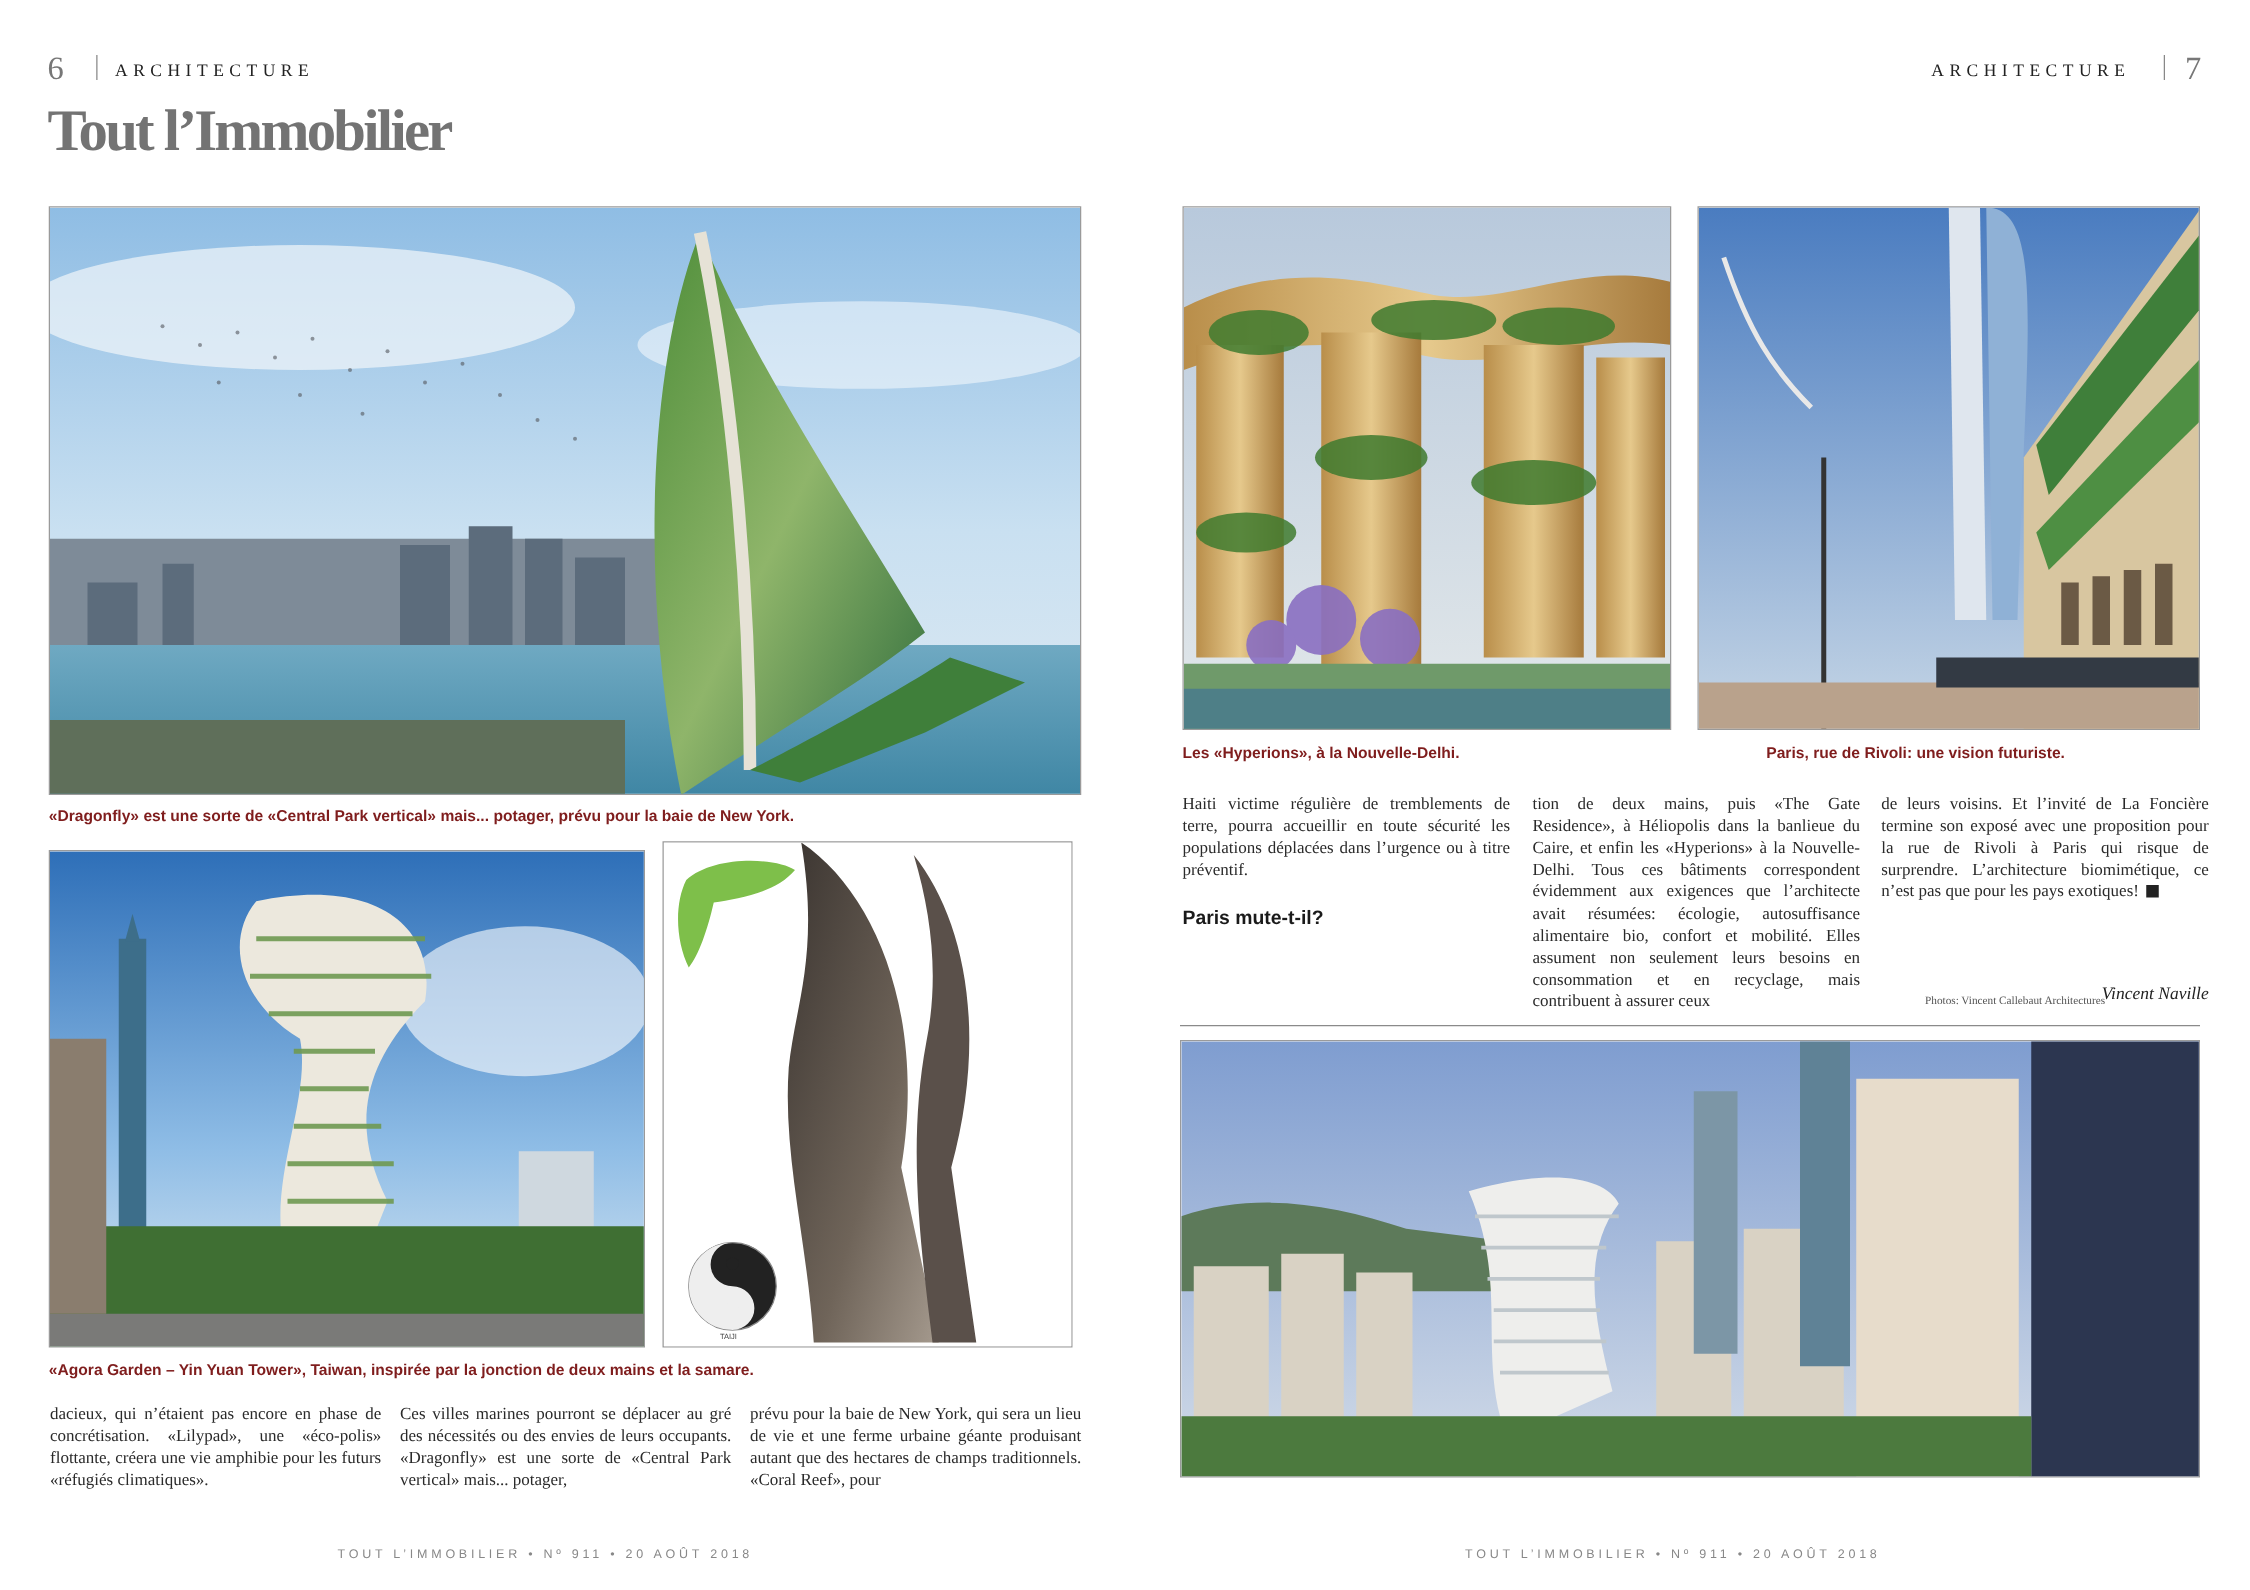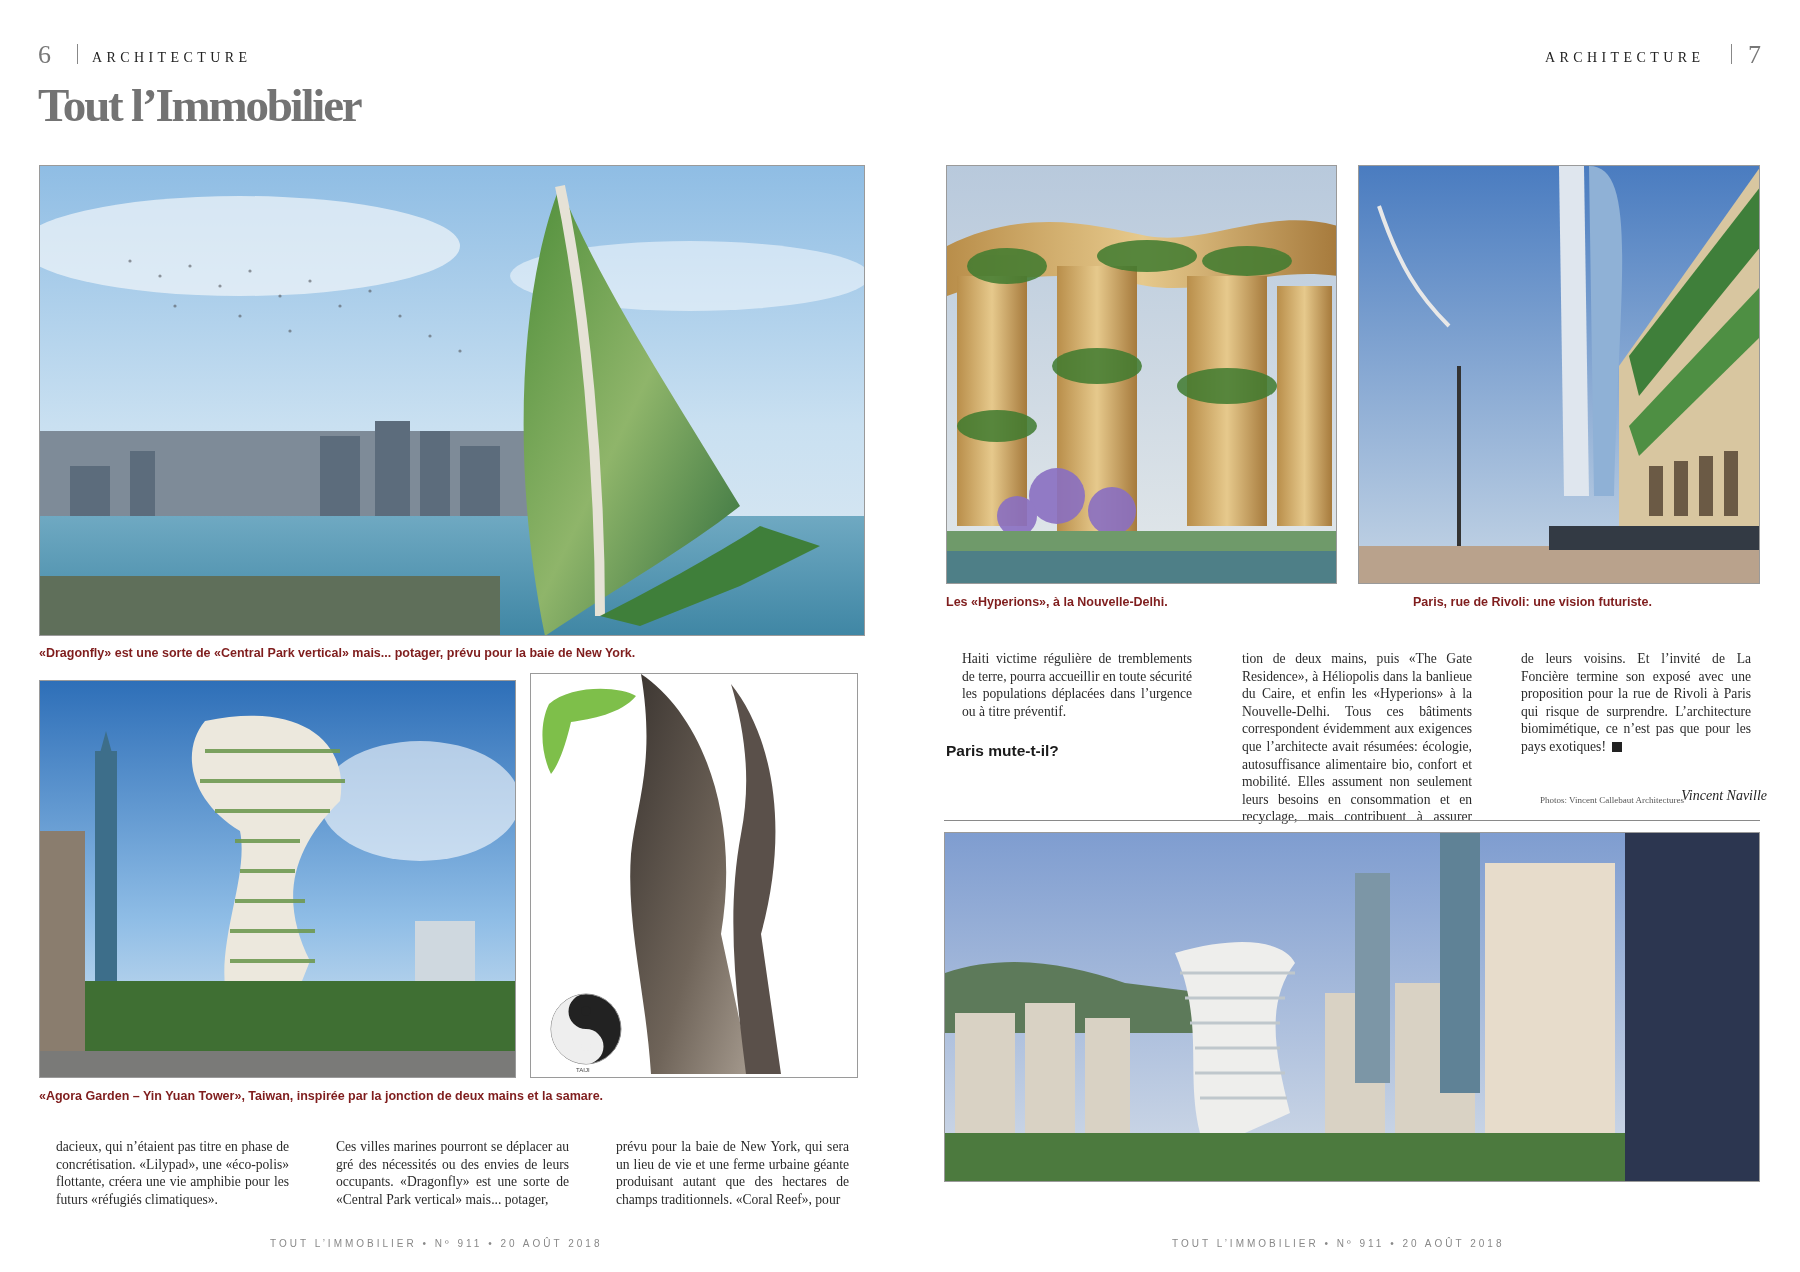--- a/index.html
+++ b/index.html
@@ -10,21 +10,21 @@
     .section { font-family: "Liberation Serif", serif; font-size: 14px; letter-spacing: 4.4px; color: #222; line-height: 1; }
     .vbar { width: 1px; height: 20px; background: #888; }
 
     .title { font-family: "Liberation Serif", serif; font-weight: bold; font-size: 47px; letter-spacing: -2.2px; color: #737373; line-height: 1; }
 
     .photo { border: 1px solid #9a9a9a; box-sizing: border-box; overflow: hidden; }
 
     .caption { font-family: "Liberation Sans", sans-serif; font-weight: bold; font-size: 12.5px; color: #7f1d1d; line-height: 1; white-space: nowrap; transform-origin: left top; }
 
     .col { font-family: "Liberation Serif", serif; font-size: 13.6px; line-height: 17.6px; text-align: justify; color: #2a2a2a; }
-    .col p { margin: 16px; }
+    .col p { margin: 0; }
     .subhead { font-family: "Liberation Sans", sans-serif; font-weight: bold; font-size: 15.5px; color: #1a1a1a; line-height: 1; }
     .author { font-family: "Liberation Serif", serif; font-style: italic; font-size: 14px; color: #222; text-align: right; margin-top: 33px; }
     .credit { font-family: "Liberation Serif", serif; font-size: 9px; color: #555; }
     .endmark { display: inline-block; width: 10px; height: 10px; background: #222; margin-left: 6px; vertical-align: -1px; }
 
     .footer { font-family: Liberation Sans, sans-serif; font-size: 10px; letter-spacing: 3px; color: #888; line-height: 1; white-space: nowrap; margin-top: 11px; }
     .rule { height: 1px; background: #8a8a8a; }
   </style>
 </head>
 <body>
@@ -139,21 +139,21 @@
     <circle cx="55" cy="355" r="35" fill="#222" stroke="#888" stroke-width="1"></circle>
     <path d="M55 320 A 35 35 0 0 0 55 390 A 17.5 17.5 0 0 0 55 355 A 17.5 17.5 0 0 1 55 320 Z" fill="#eee"></path>
     <circle cx="55" cy="337" r="5" fill="#222"></circle>
     <circle cx="55" cy="372" r="5" fill="#eee"></circle>
   </svg>
   <div class="abs" style="left:45px; top:393px; font-family:'Liberation Sans',sans-serif; font-size:6px; color:#444;">TAIJI</div>
 </div>
 <div class="abs caption" style="left:39px; top:1090px;">«Agora Garden – Yin Yuan Tower», Taiwan, inspirée par la jonction de deux mains et la samare.</div>
 
 <div class="abs col" style="left:40px; top:1122px; width:265px;">
-  <p>dacieux, qui n’étaient pas titre en phase de concrétisation. «Lilypad», une «éco-polis» flottante, créera une vie amphibie pour les futurs «réfugiés climatiques».</p>
+  <p>dacieux, qui n’étaient pas encore en phase de concrétisation. «Lilypad», une «éco-polis» flottante, créera une vie amphibie pour les futurs «réfugiés climatiques».</p>
 </div>
 <div class="abs col" style="left:320px; top:1122px; width:265px;">
   <p>Ces villes marines pourront se déplacer au gré des nécessités ou des envies de leurs occupants. «Dragonfly» est une sorte de «Central Park vertical» mais... potager,</p>
 </div>
 <div class="abs col" style="left:600px; top:1122px; width:265px;">
   <p>prévu pour la baie de New York, qui sera un lieu de vie et une ferme urbaine géante produisant autant que des hectares de champs traditionnels. «Coral Reef», pour</p>
 </div>
 
 <div class="abs footer" style="left:270px; top:1228px;">TOUT L’IMMOBILIER • Nº 911 • 20 AOÛT 2018</div>
 

